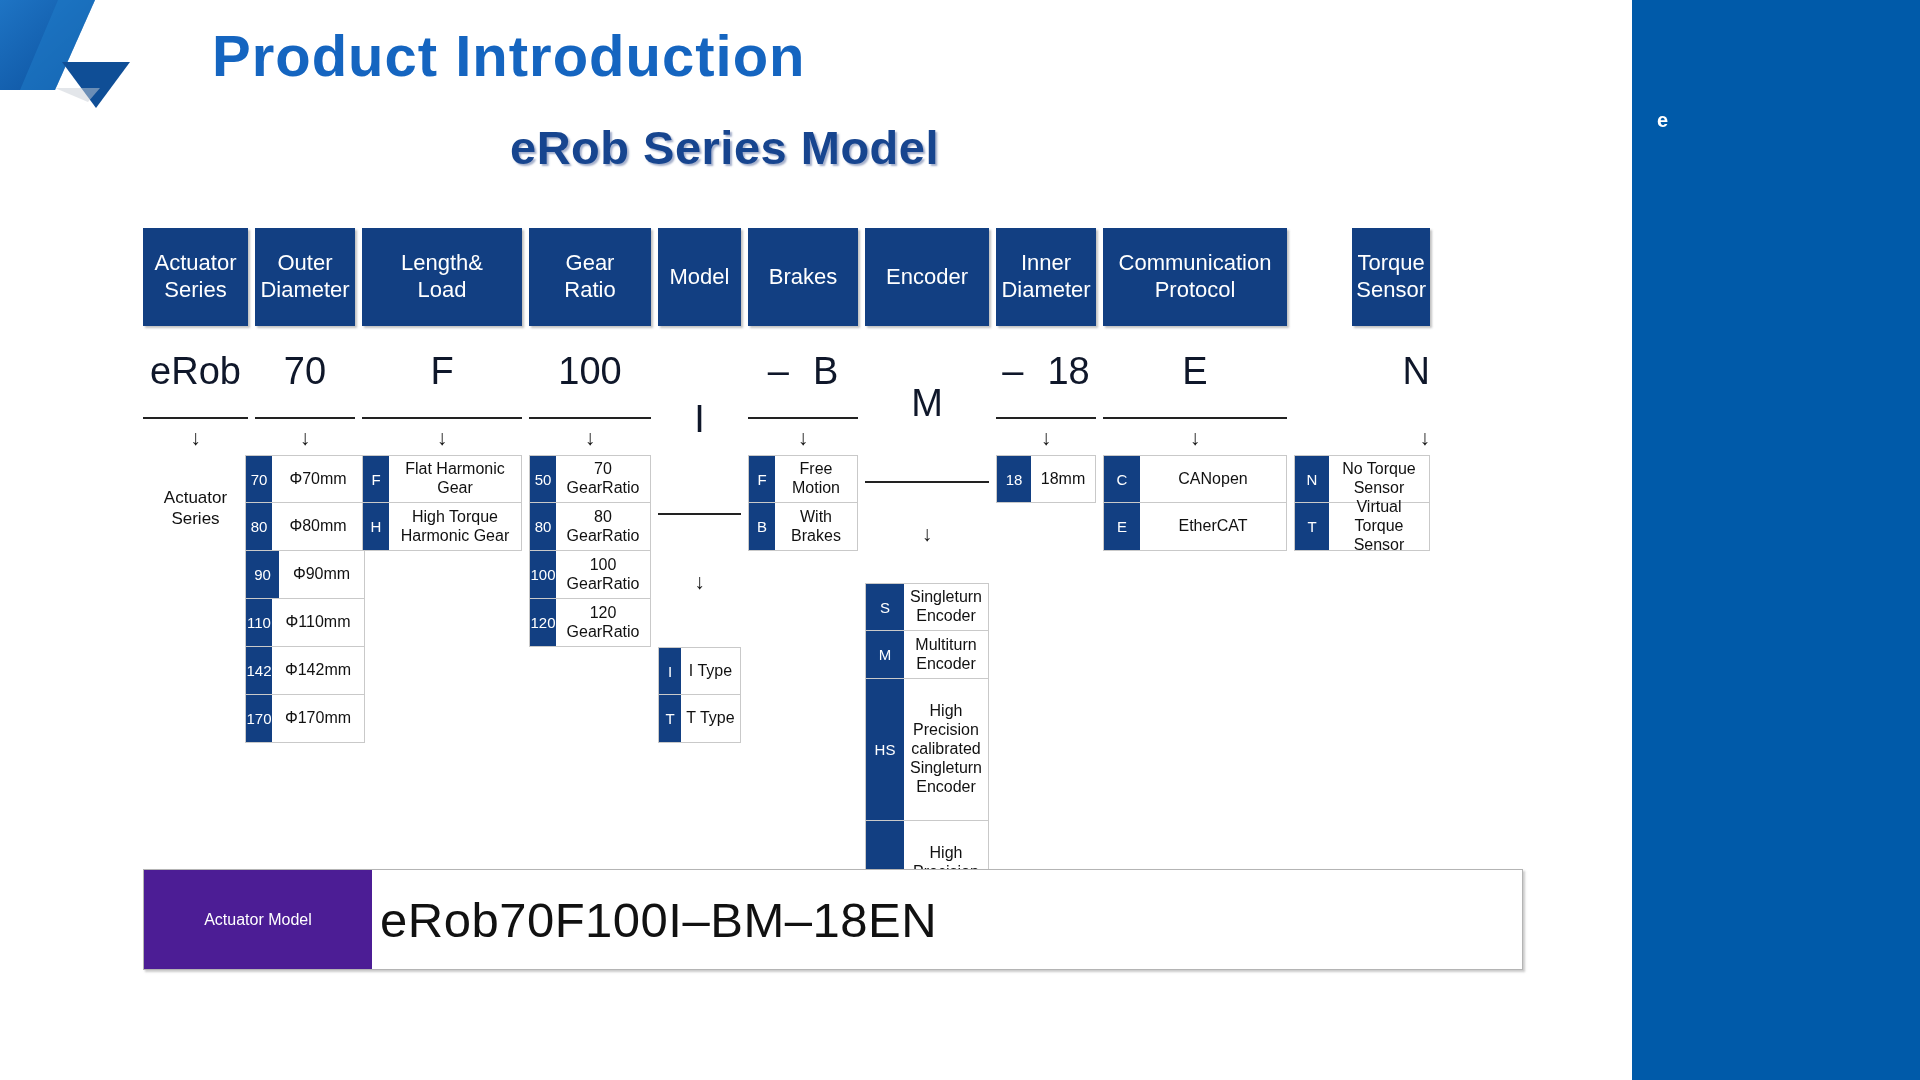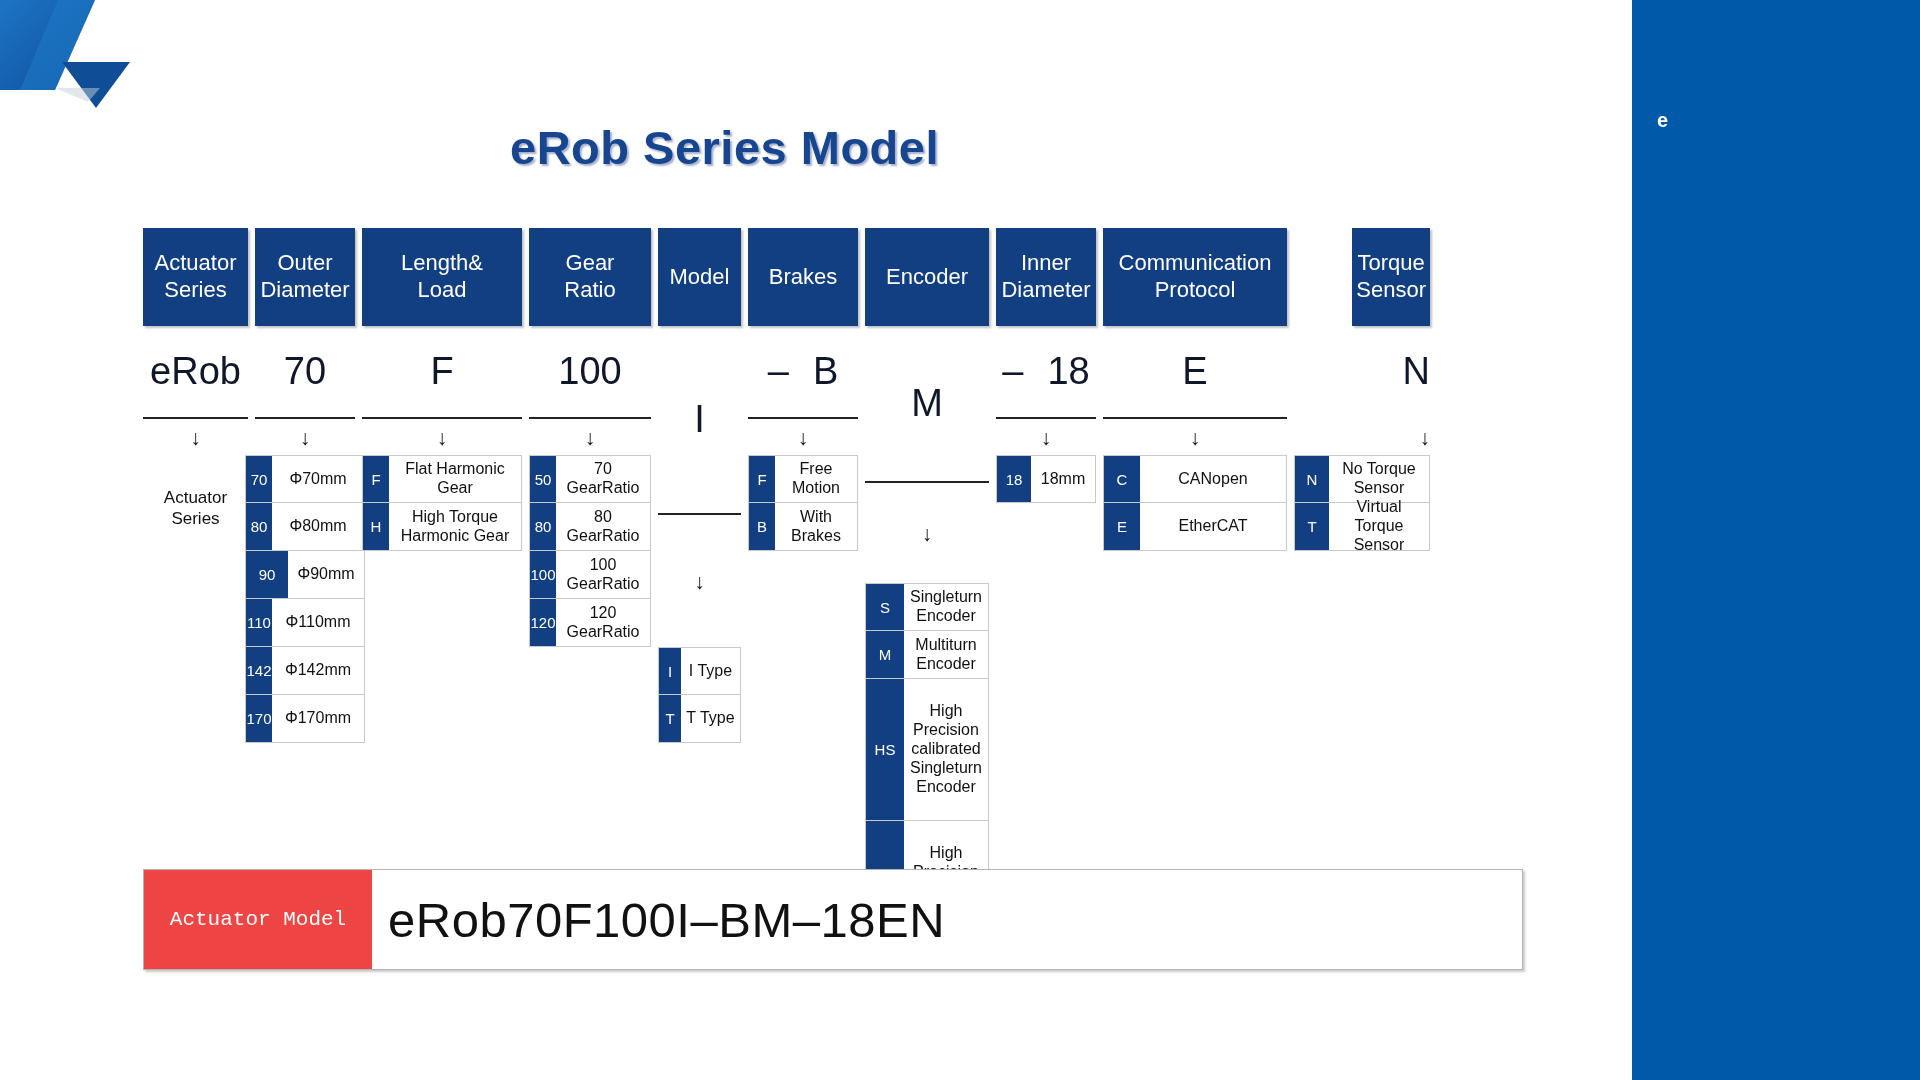--- a/index.html
+++ b/index.html
@@ -82,28 +82,27 @@
   }
 
   
   #model-bar {
     position:absolute; left:143px; top:869px;
     width:1380px; height:101px; display:flex;
     border:1px solid #b4b4b4; background:#fff;
     box-shadow: 1.5px 1.5px 2px rgba(150,150,150,0.5);
   }
   #model-bar .mb-label {
-    flex:0 0 228px; background:#ef4444; color:#fff;
+    flex:0 0 228px; background:#4c1d95; color:#fff;
     display:flex; align-items:center; justify-content:center;
-    font-size:21px;
-    font-family:Liberation Mono, monospace;
+    font-size:16px;
   }
   #model-bar .mb-value {
     flex:1; display:flex; align-items:center;
-    padding-left:16px; font-size:49px; color:#111; letter-spacing:0.5px;
+    padding-left:8px; font-size:49px; color:#111; letter-spacing:0.5px;
   }
 </style>
 </head>
 <body>
 
 <div id="slide">
 
   <svg class="corner" viewBox="0 0 145 120">
     <defs>
       <linearGradient id="g1" x1="0" y1="0" x2="1" y2="1">
@@ -114,20 +113,21 @@
     <polygon points="0,0 95,0 55,90 0,90" fill="url(#g1)"></polygon>
     <polygon points="58,0 95,0 55,90 20,90" fill="#1F7CC9" opacity="0.55"></polygon>
     <polygon points="62,62 130,62 96,108" fill="#0F4E96"></polygon>
     <polygon points="55,88 100,88 88,102" fill="#c8cdd6" opacity="0.5"></polygon>
   </svg>
 
   <div class="right-panel">
     <div class="rp-text">e</div>
   </div>
 
+  <div class="title1">Product Introduction</div>
   <div class="title2">eRob Series Model</div>
 
   <div id="grid">
       <div class="col" style="width: 105px;">
         <div class="hdr">
           <div>
             <div>Actuator</div>
             <div>Series</div>
           </div>
         </div>
@@ -156,21 +156,21 @@
         <div class="detail" style="width: 120px;">
           <div class="drow" style="height: 48px;">
             <div class="dkey" style="width: 26px;">70</div>
             <div class="dval">Φ70mm</div>
           </div>
           <div class="drow" style="height: 48px;">
             <div class="dkey" style="width: 26px;">80</div>
             <div class="dval">Φ80mm</div>
           </div>
           <div class="drow" style="height: 48px;">
-            <div class="dkey" style="width: 42px;">90</div>
+            <div class="dkey" style="width: 33px;">90</div>
             <div class="dval">Φ90mm</div>
           </div>
           <div class="drow" style="height: 48px;">
             <div class="dkey" style="width: 26px;">110</div>
             <div class="dval">Φ110mm</div>
           </div>
           <div class="drow" style="height: 48px;">
             <div class="dkey" style="width: 26px;">142</div>
             <div class="dval">Φ142mm</div>
           </div>

